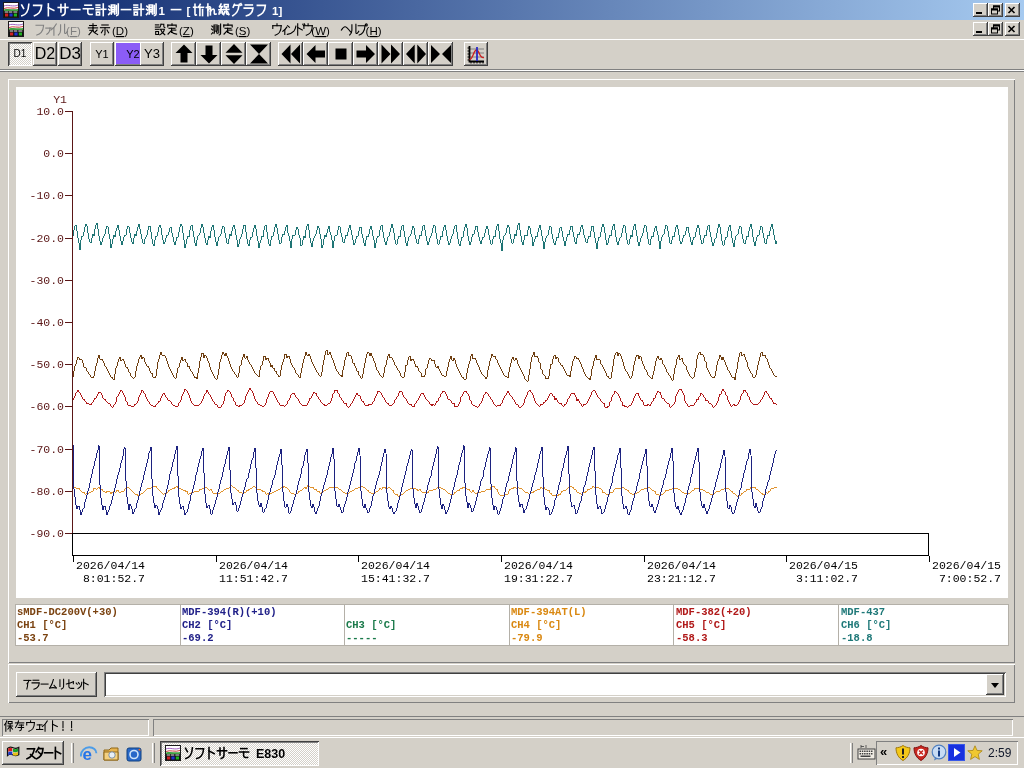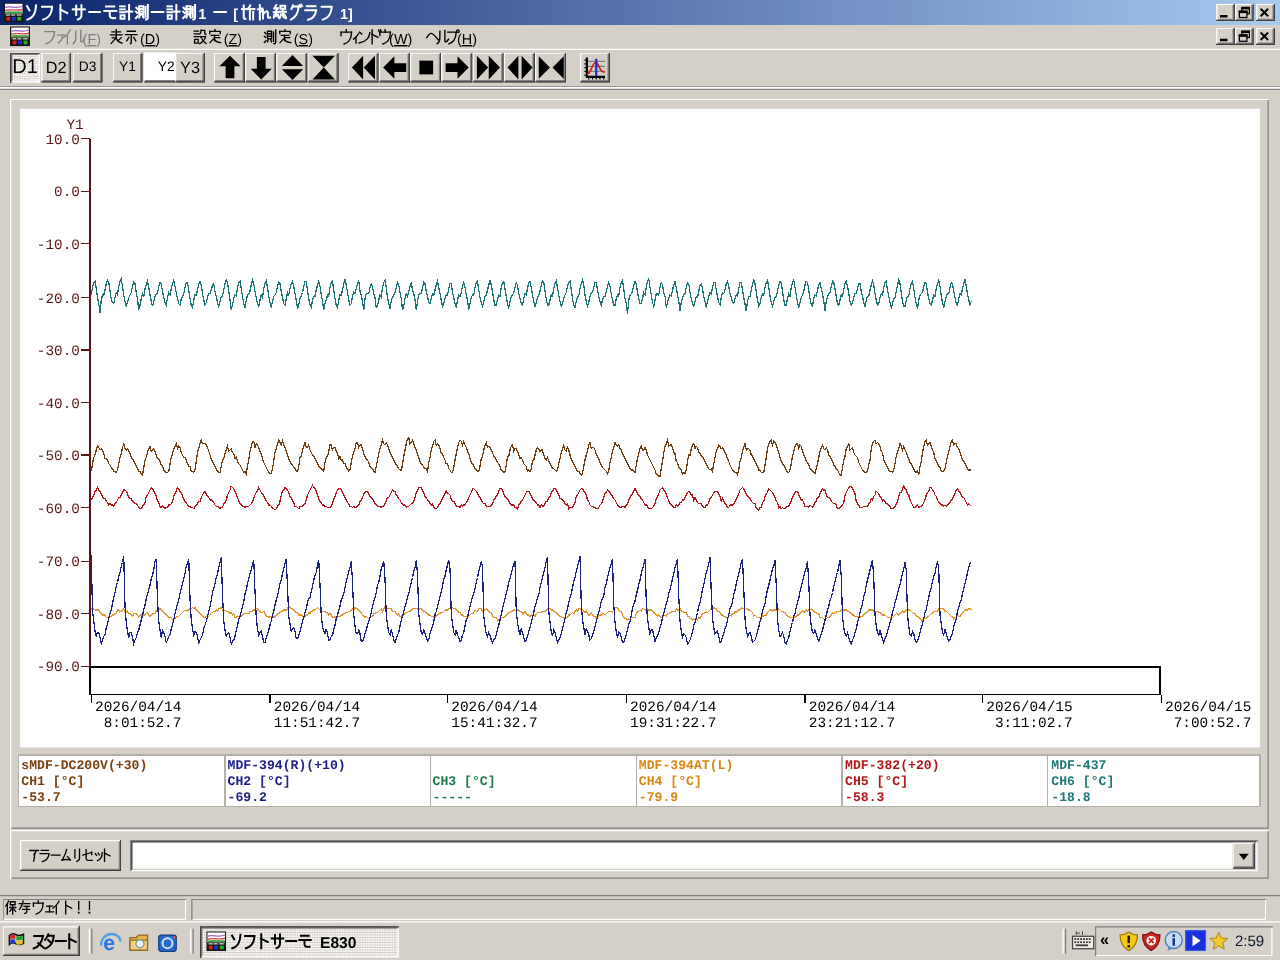--- a/index.html
+++ b/index.html
@@ -287,25 +287,25 @@
       <rect x="5.5" y="3" width="6" height="5" fill="none" stroke="#000" stroke-width="1"></rect>
       <rect x="5" y="2.5" width="7" height="2" fill="#000"></rect>
       <rect x="3.5" y="6" width="6" height="5" fill="#d4d0c8" stroke="#000" stroke-width="1"></rect>
       <rect x="3" y="5.5" width="7" height="2" fill="#000"></rect>
     </svg></div>
 <div style="position:absolute;left:1005px;top:22px;width:15px;height:14px;background:#d4d0c8;box-shadow:inset -1px -1px 0 #404040,inset 1px 1px 0 #fff,inset -2px -2px 0 #808080;"><svg width="15" height="14" viewBox="0 0 15 14">
       <path d="M3.5,4 L9.5,10 M9.5,4 L3.5,10" stroke="#000" stroke-width="1.6"></path>
     </svg></div>
 <div style="position:absolute;left:0;top:39px;width:1024px;height:30px;background:#d4d0c8;border-top:1px solid #fff;"></div>
 <div style="position:absolute;left:0;top:69px;width:1024px;height:3px;background:linear-gradient(#808080 0 1px,#fff 1px 2px,#808080 2px 3px);"></div>
-<div style="position:absolute;left:8px;top:42px;width:24px;height:24px;background-image:conic-gradient(#fff 25%,#d4d0c8 0 50%,#fff 0 75%,#d4d0c8 0);background-size:2px 2px;background-color:#d4d0c8;box-shadow:inset 1px 1px 0 #404040,inset -1px -1px 0 #fff,inset 2px 2px 0 #808080;text-align:center;"><span style="font-size:16px;line-height:24px;font-family:'Liberation Sans';">D1</span></div>
-<div style="position:absolute;left:33px;top:42px;width:24px;height:24px;background:#d4d0c8;box-shadow:inset -1px -1px 0 #404040,inset 1px 1px 0 #fff,inset -2px -2px 0 #808080;text-align:center;"><span style="font-size:13px;line-height:24px;font-family:'Liberation Sans';">D2</span></div>
-<div style="position:absolute;left:58px;top:42px;width:24px;height:24px;background:#d4d0c8;box-shadow:inset -1px -1px 0 #404040,inset 1px 1px 0 #fff,inset -2px -2px 0 #808080;text-align:center;"><span style="font-size:11px;line-height:24px;font-family:'Liberation Sans';">D3</span></div>
+<div style="position:absolute;left:8px;top:42px;width:24px;height:24px;background-image:conic-gradient(#fff 25%,#d4d0c8 0 50%,#fff 0 75%,#d4d0c8 0);background-size:2px 2px;background-color:#d4d0c8;box-shadow:inset 1px 1px 0 #404040,inset -1px -1px 0 #fff,inset 2px 2px 0 #808080;text-align:center;"><span style="font-size:10px;line-height:24px;font-family:'Liberation Sans';">D1</span></div>
+<div style="position:absolute;left:33px;top:42px;width:24px;height:24px;background:#d4d0c8;box-shadow:inset -1px -1px 0 #404040,inset 1px 1px 0 #fff,inset -2px -2px 0 #808080;text-align:center;"><span style="font-size:16px;line-height:24px;font-family:'Liberation Sans';">D2</span></div>
+<div style="position:absolute;left:58px;top:42px;width:24px;height:24px;background:#d4d0c8;box-shadow:inset -1px -1px 0 #404040,inset 1px 1px 0 #fff,inset -2px -2px 0 #808080;text-align:center;"><span style="font-size:17px;line-height:24px;font-family:'Liberation Sans';">D3</span></div>
 <div style="position:absolute;left:90px;top:42px;width:24px;height:24px;background:#d4d0c8;box-shadow:inset -1px -1px 0 #404040,inset 1px 1px 0 #fff,inset -2px -2px 0 #808080;text-align:center;"><span style="font-size:11px;line-height:24px;font-family:'Liberation Sans';">Y1</span></div>
-<div style="position:absolute;left:115px;top:42px;width:36px;height:24px;background:#ffffff;box-shadow:inset -1px -1px 0 #404040,inset 1px 1px 0 #fff,inset -2px -2px 0 #808080;text-align:center;"><span style="font-size:11px;line-height:24px;font-family:'Liberation Sans';">Y2</span></div>
+<div style="position:absolute;left:115px;top:42px;width:36px;height:24px;background:#8b5cf6;box-shadow:inset -1px -1px 0 #404040,inset 1px 1px 0 #fff,inset -2px -2px 0 #808080;text-align:center;"><span style="font-size:11px;line-height:24px;font-family:'Liberation Sans';">Y2</span></div>
 <div style="position:absolute;left:140px;top:42px;width:24px;height:24px;background:#d4d0c8;box-shadow:inset -1px -1px 0 #404040,inset 1px 1px 0 #fff,inset -2px -2px 0 #808080;text-align:center;"><span style="font-size:13px;line-height:24px;font-family:'Liberation Sans';">Y3</span></div>
 <div style="position:absolute;left:171px;top:42px;width:25px;height:24px;background:#d4d0c8;box-shadow:inset -1px -1px 0 #404040,inset 1px 1px 0 #fff,inset -2px -2px 0 #808080;text-align:center;"><svg width="25" height="24" viewBox="0 0 24 24">
       <path d="M12.5,2.5 L21,11 H16 V20.5 H9 V11 H4 Z" fill="#000"></path>
     </svg></div>
 <div style="position:absolute;left:196px;top:42px;width:25px;height:24px;background:#d4d0c8;box-shadow:inset -1px -1px 0 #404040,inset 1px 1px 0 #fff,inset -2px -2px 0 #808080;text-align:center;"><svg width="25" height="24" viewBox="0 0 24 24">
       <path d="M12.5,21.5 L4,13 H9 V3.5 H16 V13 H21 Z" fill="#000"></path>
     </svg></div>
 <div style="position:absolute;left:221px;top:42px;width:25px;height:24px;background:#d4d0c8;box-shadow:inset -1px -1px 0 #404040,inset 1px 1px 0 #fff,inset -2px -2px 0 #808080;text-align:center;"><svg width="25" height="24" viewBox="0 0 24 24">
       <path d="M12.5,2 L21,10.7 H4 Z M12.5,22 L4,13.3 H21 Z" fill="#000"></path>
     </svg></div>

